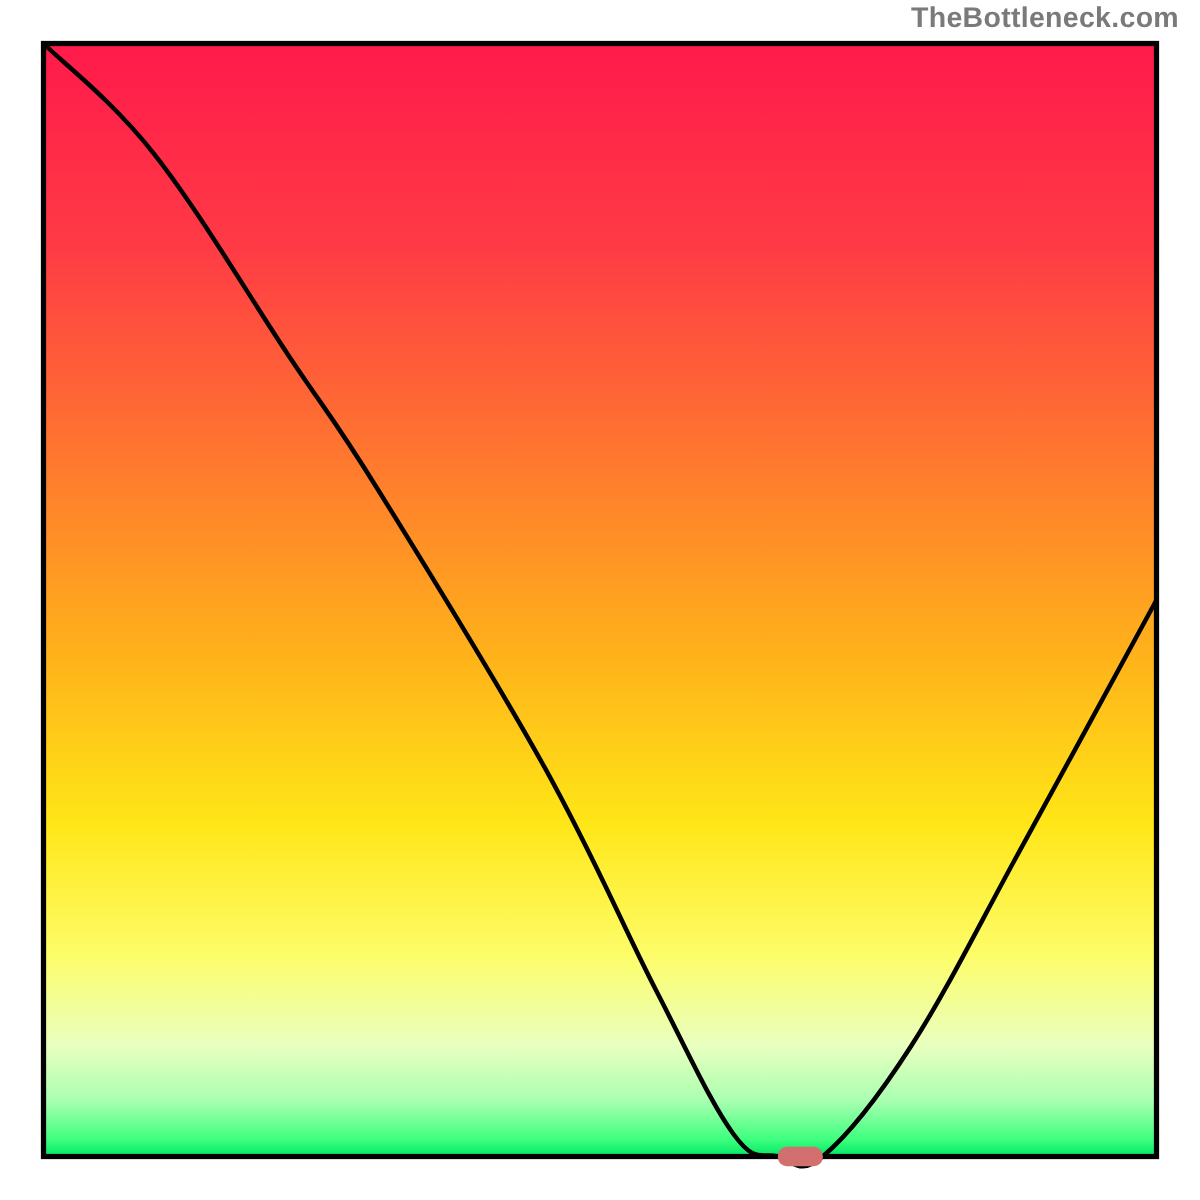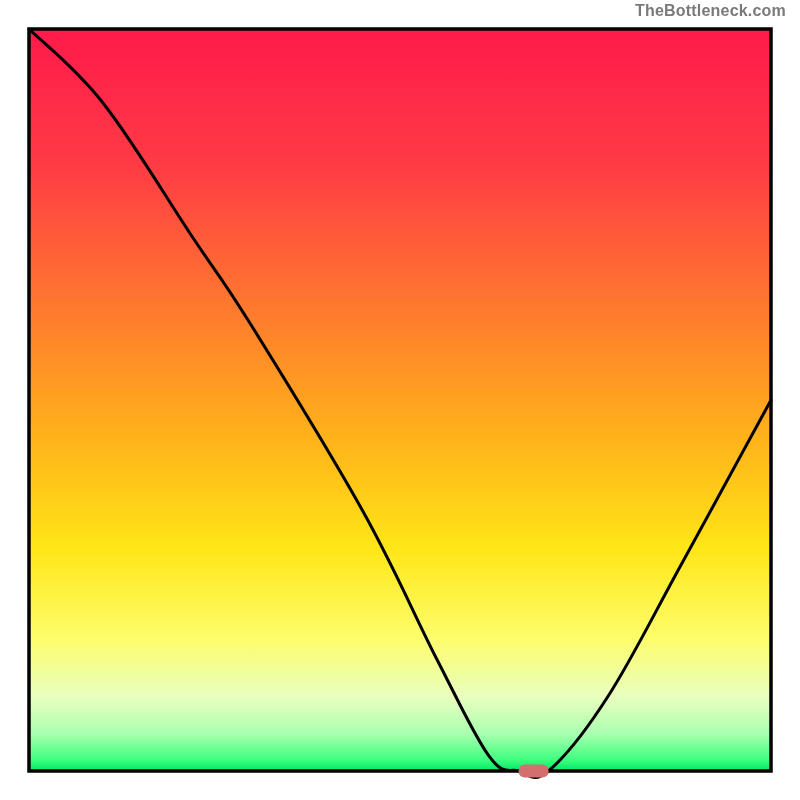--- a/index.html
+++ b/index.html
@@ -12,21 +12,21 @@
   }
   .wrapper {
     position: relative;
     width: 800px;
     height: 800px;
   }
   .watermark {
     position: absolute;
     top: 2px;
     right: 14px;
-    font-size: 16px;
+    font-size: 19px;
     font-weight: 600;
     color: #7a7a7a;
     letter-spacing: 0.2px;
     z-index: 5;
     user-select: none;
   }
   svg.chart {
     position: absolute;
     left: 0;
     top: 0;

